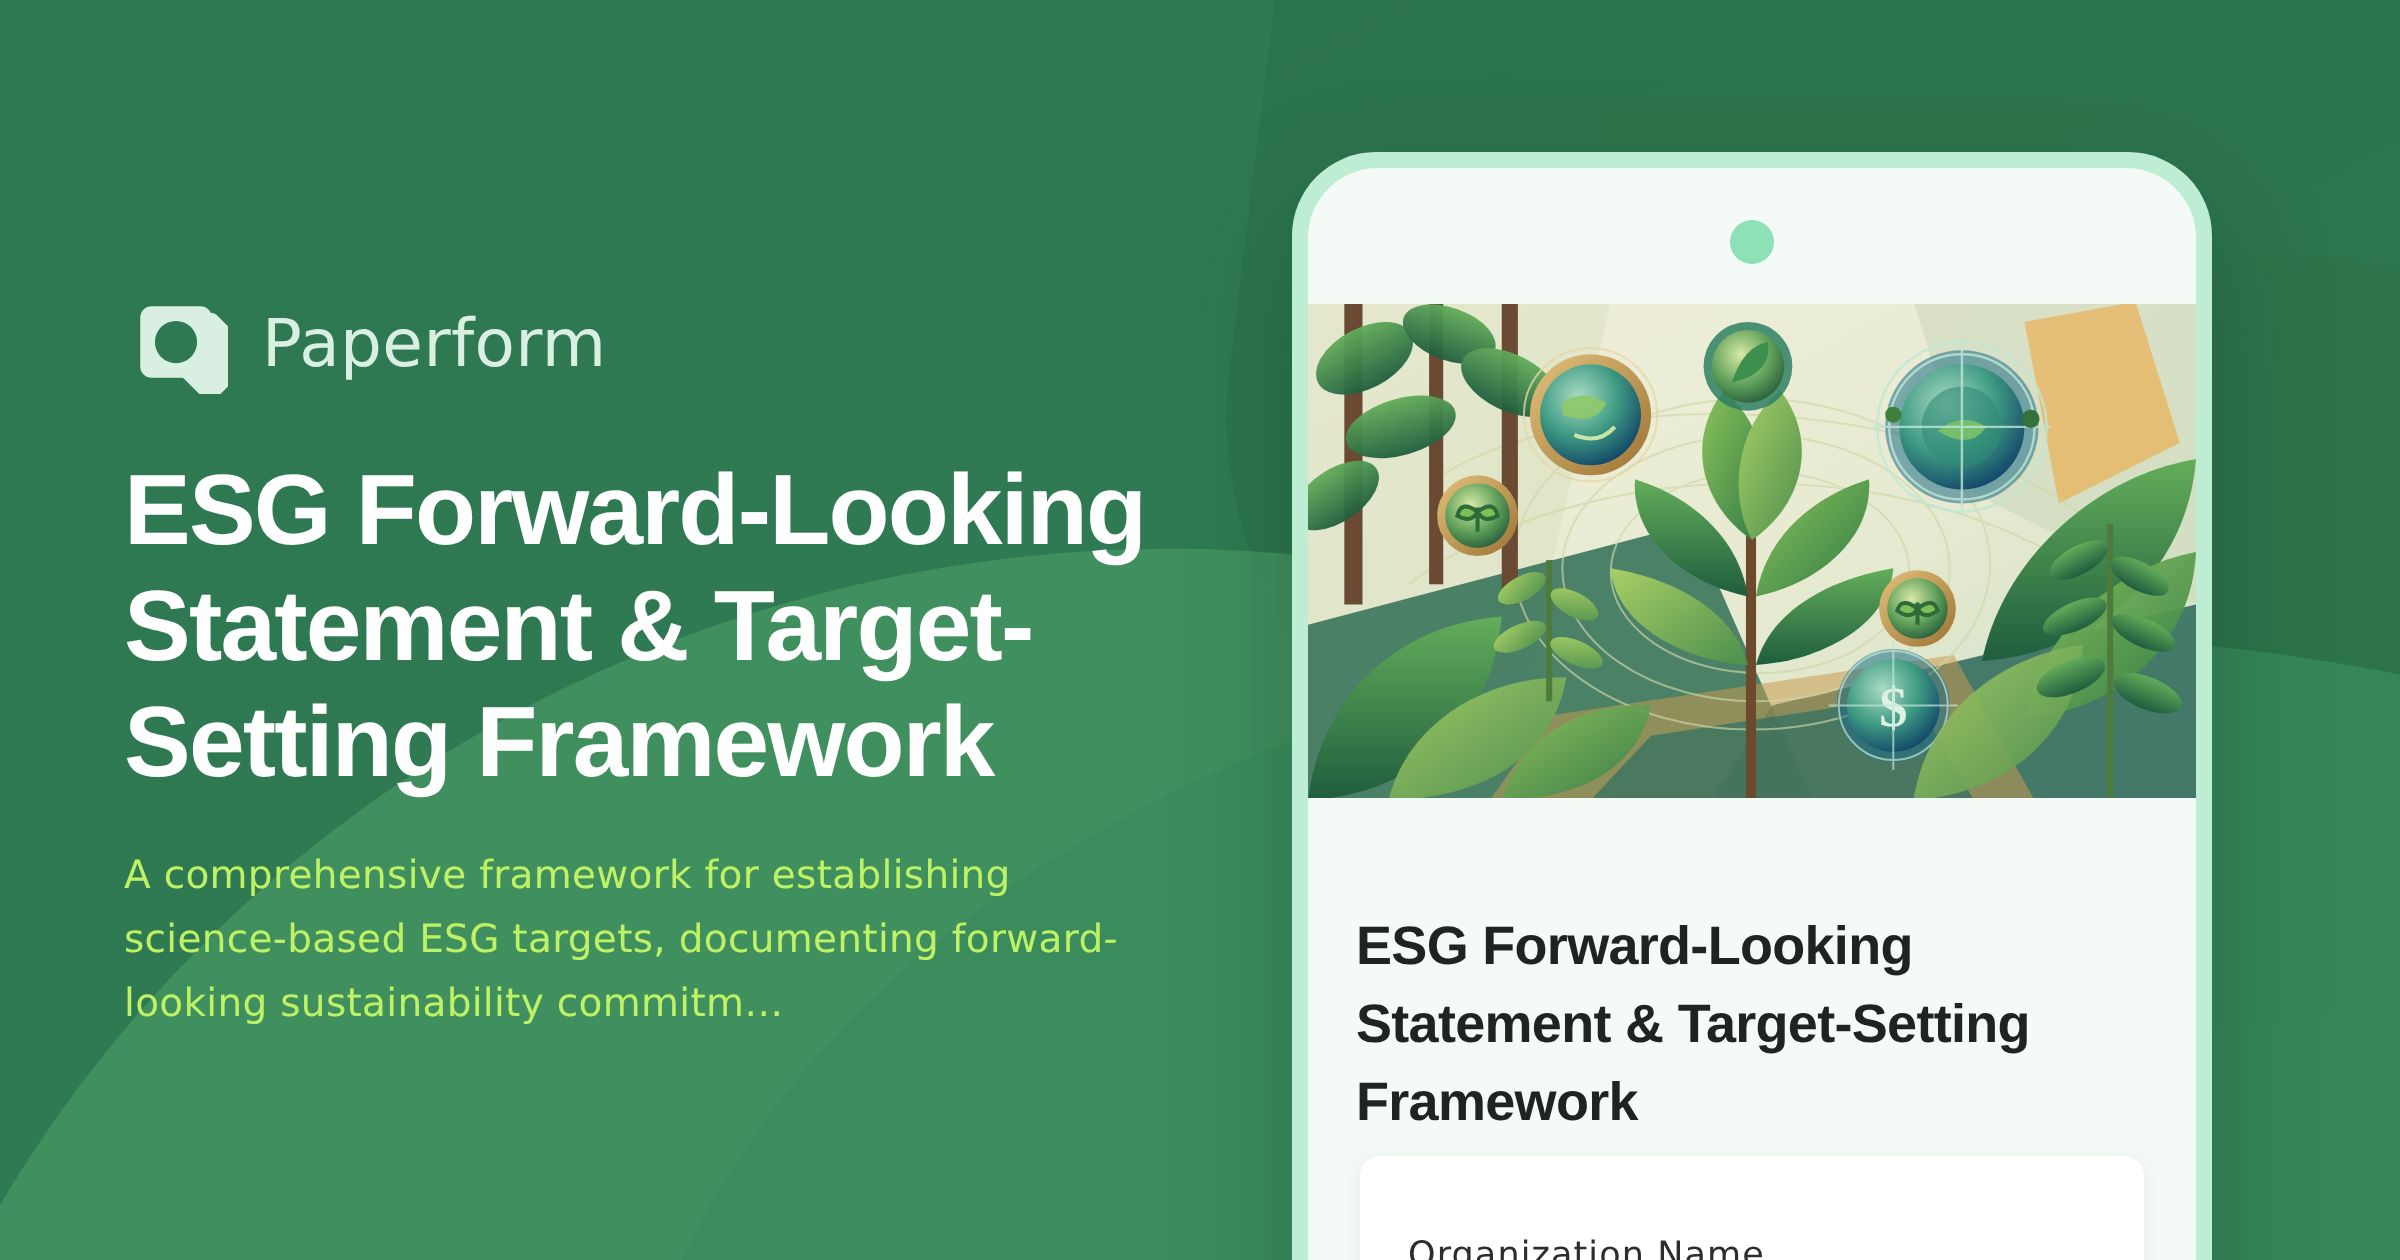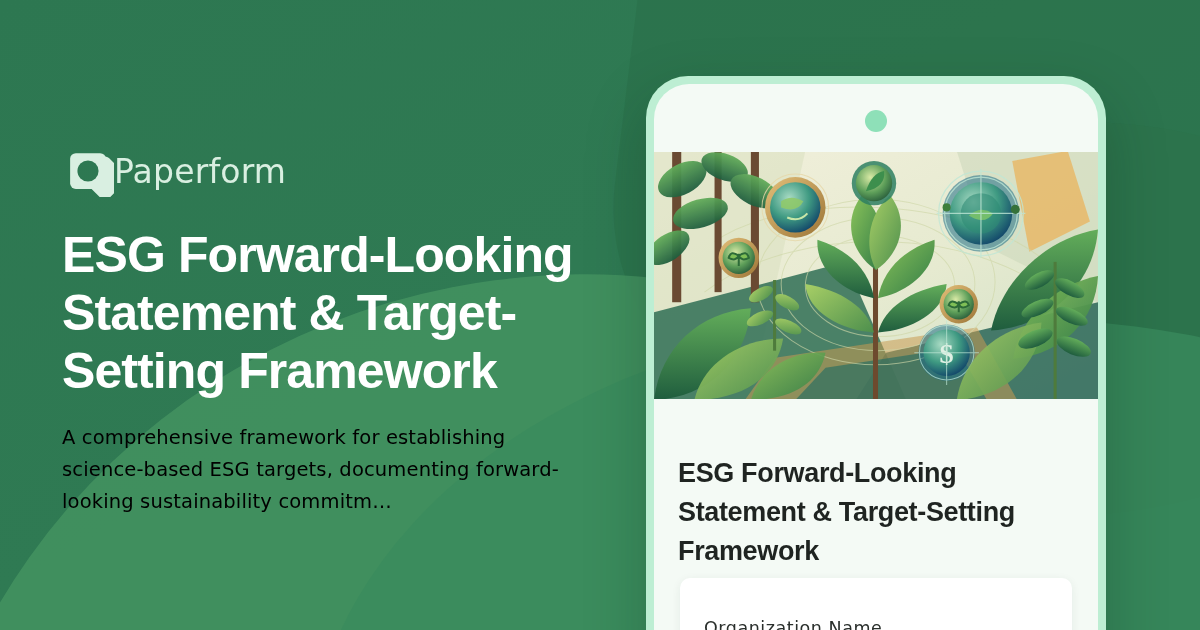--- a/index.html
+++ b/index.html
@@ -28,33 +28,33 @@
     transform:rotate(-6deg);opacity:.75;
   }
   .bg-swoosh-d{
     position:absolute;right:-200px;top:120px;width:760px;height:620px;
     background:#2b7249;opacity:.5;transform:rotate(-16deg);
     border-radius:40% 60% 50% 50%/45% 40% 60% 55%;
   }
 
   
   .left{position:absolute;left:62px;top:140px;width:560px;}
-  .brand{display:flex;align-items:center;height:62px;}
+  .brand{display:flex;align-items:center;gap:17px;height:62px;}
   .brand-mark{width:52px;height:52px;flex:0 0 52px;display:block;}
   .brand-name{
     font-size:33px;letter-spacing:.2px;color:#d9efe1;font-weight:400;
     font-family:"DejaVu Sans","Liberation Sans",sans-serif;
   }
   .headline{
     margin:24px 0 0 0;color:#ffffff;font-weight:700;
     font-size:50px;line-height:58px;letter-spacing:-0.9px;
     font-family:"Liberation Sans","DejaVu Sans",sans-serif;
   }
   .subtext{
-    margin:22px 0 0 0;color:#000000;font-weight:400;
+    margin:22px 0 0 0;color:#bef264;font-weight:400;
     font-size:19.5px;line-height:32px;letter-spacing:.15px;
     max-width:515px;
     font-family:"DejaVu Sans","Liberation Sans",sans-serif;
   }
 
   
   .phone{
     position:absolute;left:646px;top:76px;width:460px;height:600px;
     background:#bdeed3;border-radius:42px 42px 0 0;
     box-shadow:0 24px 60px rgba(10,50,28,.28);

